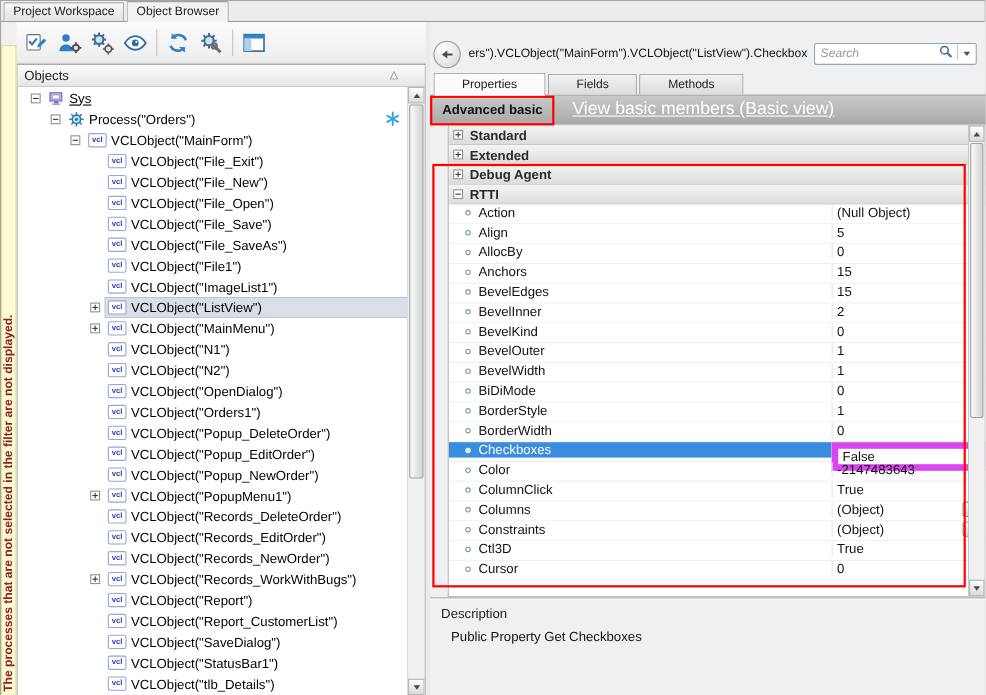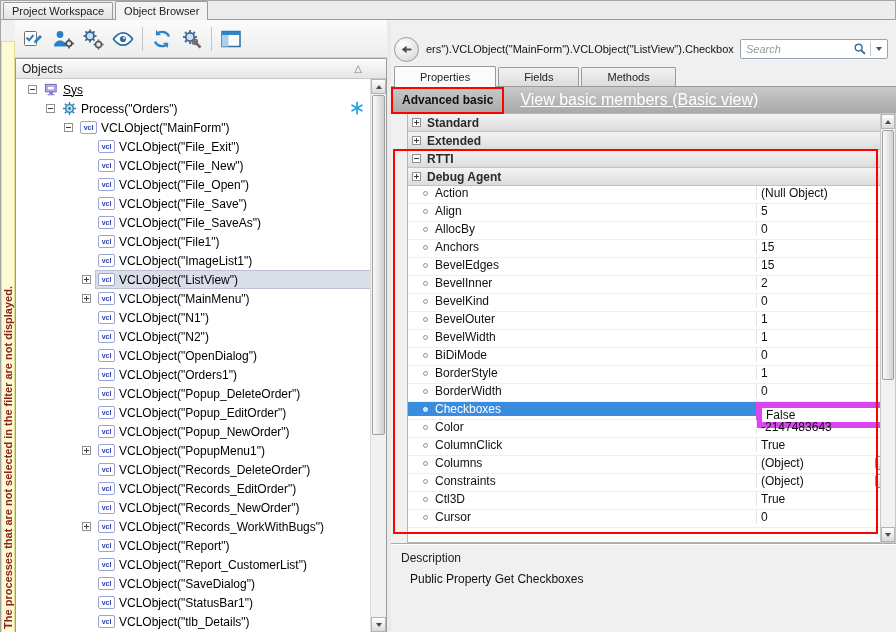--- a/index.html
+++ b/index.html
@@ -53,21 +53,21 @@
 .tri-down{width:0;height:0;border-left:3px solid transparent;border-right:3px solid transparent;border-top:4px solid #4a4a4a}
 
 .splitter{position:absolute;left:386px;top:19px;width:4px;height:613px;background:#ebebeb}
 
 
 .inspector{position:absolute;left:390px;top:19px;width:506px;height:613px;background:#f0f0f0}
 .insp-header{position:absolute;left:0;top:14px;width:100%;height:30px;display:flex;align-items:center}
 .back-btn{width:25px;height:25px;flex:none;margin-left:3px;border-radius:50%;border:1px solid #9a9a9a;background:radial-gradient(circle at 35% 30%,#ffffff,#d4d4d4);display:flex;align-items:center;justify-content:center}
 .back-btn svg{width:13px;height:13px}
 .breadcrumb{flex:1;min-width:0;margin-left:7px;white-space:nowrap;overflow:hidden;color:#111;font-size:11px}
-.searchbox{flex:none;margin-left:6px;margin-right:9px;width:148px;height:20px;background:#fff;border:1px solid #94a5b8;border-radius:2px;display:flex;align-items:center}
+.searchbox{flex:none;margin-left:6px;margin-right:9px;width:148px;height:20px;background:#fff;border:1px solid #94a5b8;border-radius:2px;display:flex;}
 .search-input{flex:1;min-width:0;border:0;outline:0;background:transparent;font-family:inherit;font-size:11px;color:#444;padding:0 5px}
 .search-input::placeholder{color:#999;font-style:italic}
 .mag{width:14px;height:14px;flex:none;margin-right:3px;display:inline-flex}
 .mag svg{width:14px;height:14px}
 .sdiv{width:1px;height:14px;background:#c8c8c8;flex:none}
 .sdrop{width:16px;height:100%;flex:none;display:flex;align-items:center;justify-content:center}
 .sdrop::after{content:"";border-left:3.5px solid transparent;border-right:3.5px solid transparent;border-top:4px solid #4f4f4f}
 
 .insp-tabs{position:absolute;left:3px;top:46px;height:20px;display:flex;align-items:flex-end;z-index:3}
 .itab{height:19px;display:flex;align-items:center;padding:0 25px;font-size:11px;color:#222;background:linear-gradient(#f2f2f2,#ddd);border:1px solid #9a9a9a;border-bottom:none;margin-right:2px;border-radius:2px 2px 0 0}
@@ -532,26 +532,26 @@
     <div class="prop-grid">
         <div class="prow section">
           <span class="expander plus"></span>
           <span class="sec-label">Standard</span>
         </div>
         <div class="prow section">
           <span class="expander plus"></span>
           <span class="sec-label">Extended</span>
         </div>
         <div class="prow section">
+          <span class="expander plus"></span>
+          <span class="sec-label">Debug Agent</span>
+        </div>
+        <div class="prow section">
           <span class="expander minus"></span>
           <span class="sec-label">RTTI</span>
-        </div>
-        <div class="prow section">
-          <span class="expander plus"></span>
-          <span class="sec-label">Debug Agent</span>
         </div>
         <div class="prow">
           <div class="pname">
             <span class="pbullet"></span>
             <span class="pname-label">Action</span>
           </div>
           <div class="pvalue">
             <span class="pvalue-text">(Null Object)</span>
           </div>
         </div>

